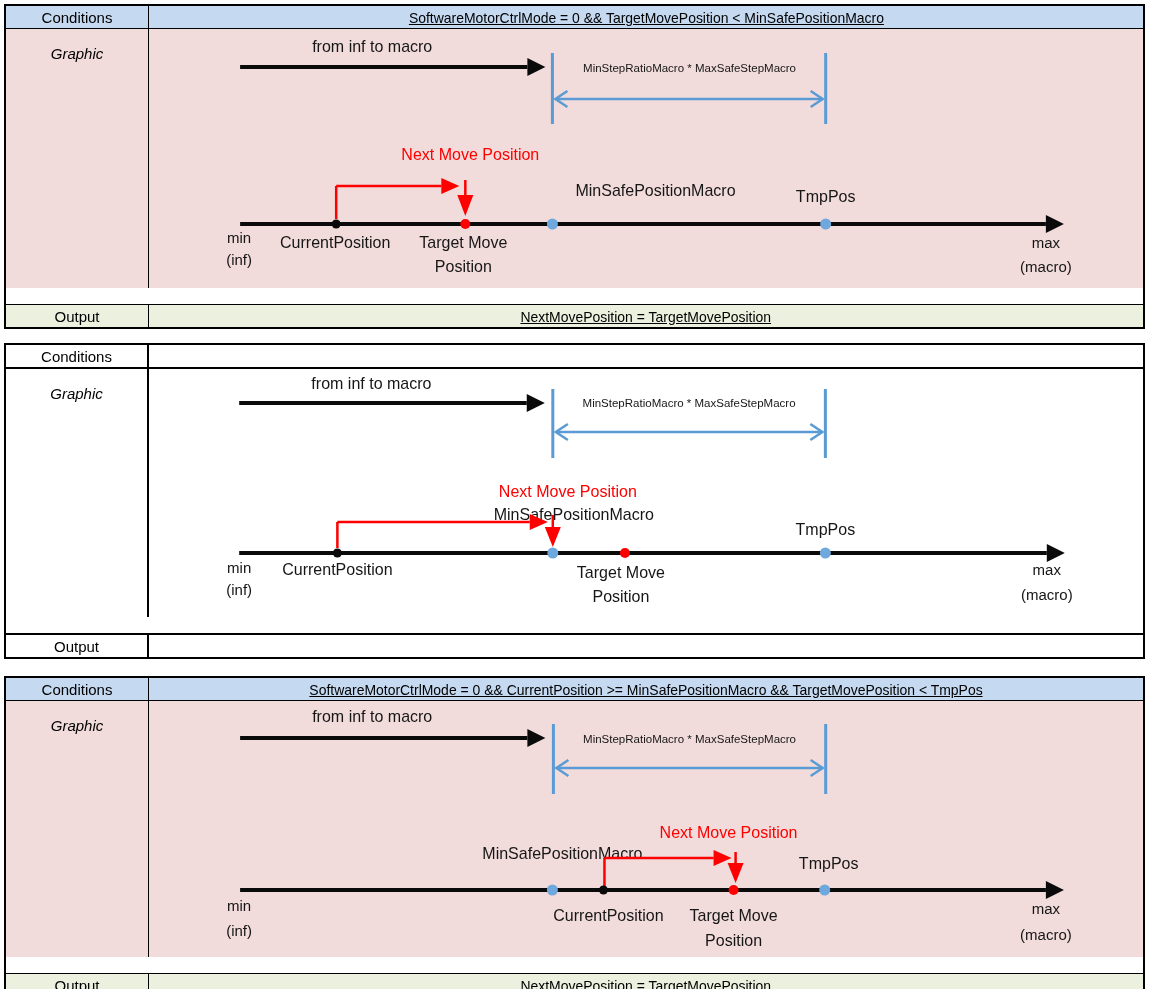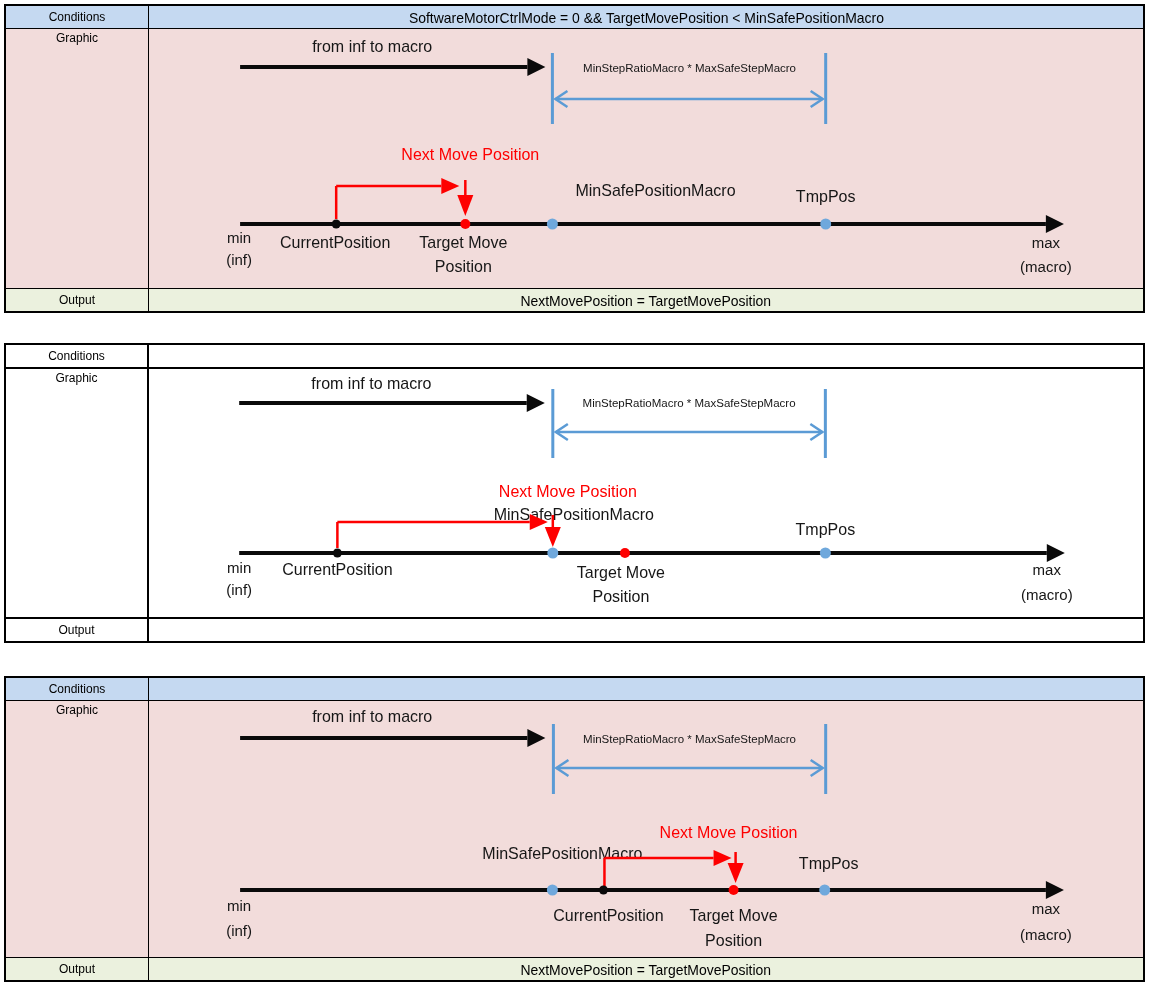--- a/index.html
+++ b/index.html
@@ -8,39 +8,39 @@
     font-family:"Liberation Sans",sans-serif;color:#000;
   }
   .tbl{
     position:absolute;left:4px;width:1137px;
     border:2px solid var(--border-black,#000);background:#fff;
   }
   .row{display:flex;}
   .cell-label{
     flex:0 0 142px;width:142px;border-right:1px solid #000;
     display:flex;align-items:center;justify-content:center;
-    font-size:12px;
+    font-size:15px;
   }
   .cell-content{
     flex:1;display:flex;align-items:center;justify-content:center;
-    font-size:15px;position:relative;overflow:hidden;
+    font-size:15px;position:relative;overflow:hidden;text-decoration:underline;
   }
   .row-cond,.row-out{height:22px;}
   .row-cond{border-bottom:1px solid #000;}
-  .row-out{border-top:1px solid #000;}
+  .row-out{border-top:1px solid #000;margin-top:16px;}
   .condensed{transform:scaleX(0.93);transform-origin:center;white-space:nowrap;}
   
   .t-styled .row-cond{background:var(--header-blue,#C5D9F1);}
   .t-styled .row-graphic{background:var(--graphic-pink,#F2DCDB);}
   .t-styled .row-out{background:var(--output-green,#EBF1DE);}
   
   .t-plain .row-cond{border-bottom:2px solid #000;}
   .t-plain .row-out{border-top:2px solid #000;}
   .t-plain .cell-label{border-right:2px solid #000;flex-basis:141px;width:141px;}
-  .row-graphic .cell-label{align-items:flex-start;padding-top:2px;}
+  .row-graphic .cell-label{align-items:flex-start;padding-top:16px;font-style:italic;}
   #tbl1{top:4px;}
   #tbl2{top:343px;}
   #tbl3{top:676px;}
   #tbl1 .row-graphic{height:259px;}
   #tbl2 .row-graphic{height:248px;}
   #tbl3 .row-graphic{height:256px;}
   .gsvg{display:block;width:100%;height:100%;}
   
   svg text{font-family:"Liberation Sans",sans-serif;fill:#161616;}
   .t16{font-size:16px;}
@@ -152,20 +152,23 @@
     </div>
   </div>
   <div class="row row-out">
     <div class="cell-label">Output</div>
   </div>
 </div>
 
 <div id="tbl3" class="tbl t-styled">
   <div class="row row-cond">
     <div class="cell-label">Conditions</div>
+    <div class="cell-content">
+        <span class="condensed">SoftwareMotorCtrlMode = 0 &amp;&amp; CurrentPosition &gt;= MinSafePositionMacro &amp;&amp; TargetMovePosition &lt; TmpPos</span>
+      </div>
   </div>
   <div class="row row-graphic">
     <div class="cell-label">Graphic</div>
     <div class="cell-content">
       <svg class="gsvg" viewBox="0 0 993 256" preserveAspectRatio="none">
         <text class="t16" x="223" y="21" text-anchor="middle">from inf to macro</text>
         <line class="axis" x1="91" y1="37" x2="378" y2="37"></line>
         <polygon class="fblack" points="378,28 396,37 378,46"></polygon>
         <line class="bar" x1="404" y1="23" x2="404" y2="93"></line>
         <line class="bar" x1="676" y1="23" x2="676" y2="93"></line>

